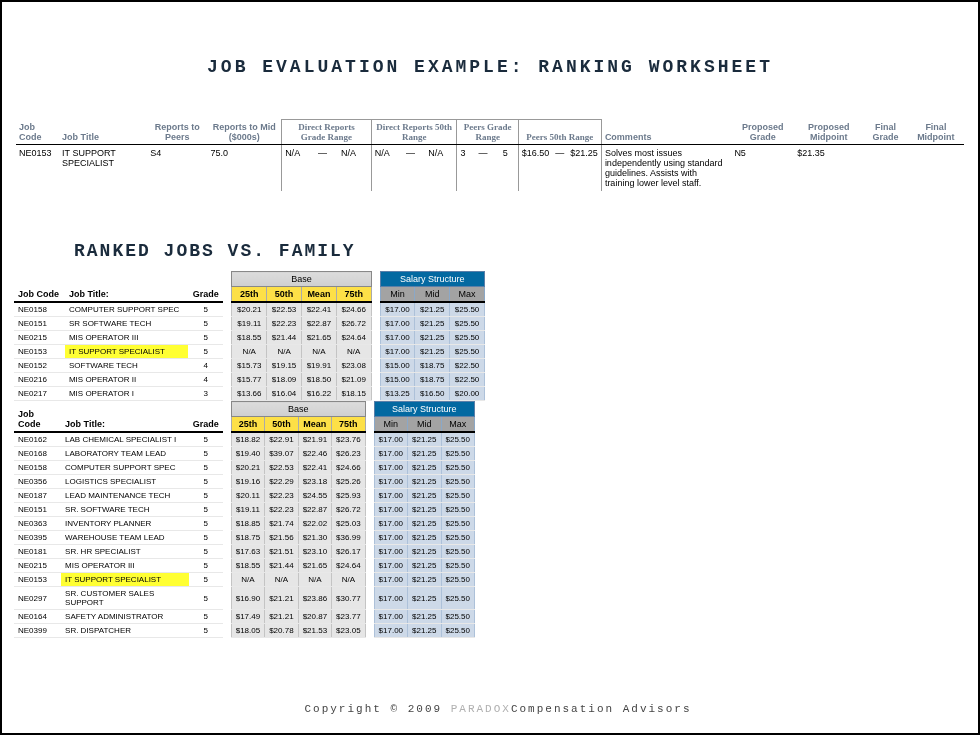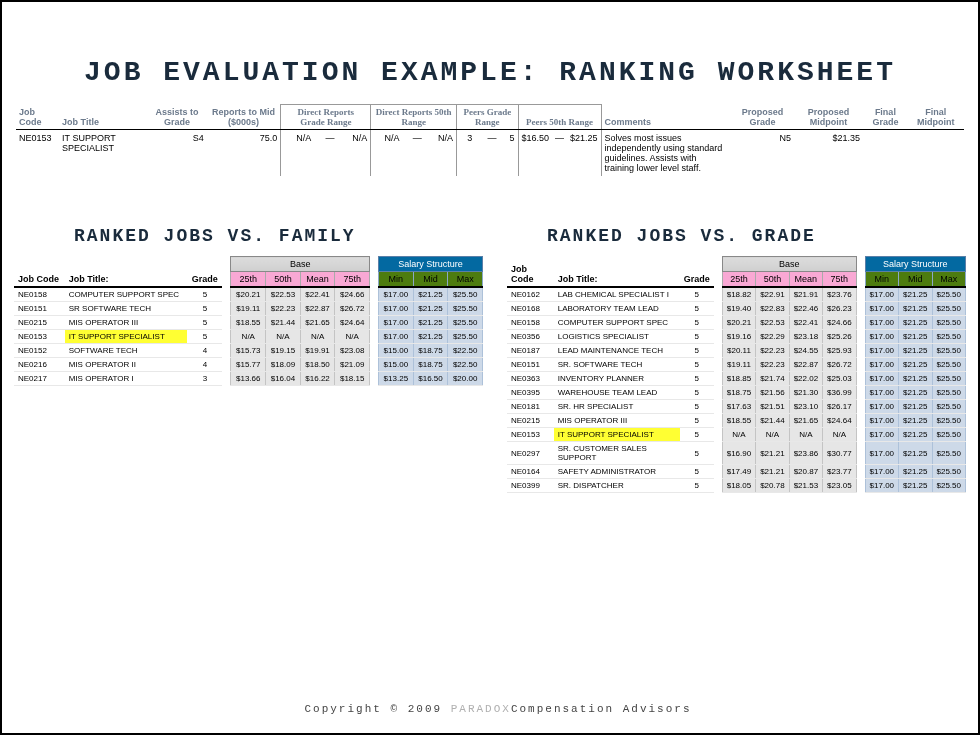--- a/index.html
+++ b/index.html
@@ -8,62 +8,62 @@
     font-size: 10px;
     width: 980px;
     height: 735px;
     background: #fff;
     border: 2px solid #000;
     position: relative;
     overflow: hidden;
   }
   .main-title {
     font-family: "Courier New", monospace;
-    font-size: 28px;
+    font-size: 18px;
     font-weight: bold;
     letter-spacing: 3px;
     text-align: center;
     color: #1a2b3c;
     margin-top: 55px;
-    margin-bottom: 16px;
+    margin-bottom: 42px;
   }
   .top-table {
     margin: 0 14px;
     border-collapse: collapse;
     width: calc(100% - 28px);
   }
   .top-table th {
     font-size: 9px;
     font-weight: bold;
     color: #6c7a8c;
     text-align: center;
     padding: 2px 3px;
     vertical-align: bottom;
     border-bottom: 1px solid #000;
   }
   .top-table td {
     font-size: 9px;
     color: #000;
-    text-align: right;
+    text-align: left;
     padding: 3px 3px;
     vertical-align: top;
   }
   .top-table .lb { border-left: 1px solid #999; }
   .top-table .rb { border-right: 1px solid #999; }
   .top-table .group-h { border-left:1px solid #999; border-right:1px solid #999; border-top:1px solid #999;font-family:Liberation Serif, serif;}
   .top-table .txt-left { text-align: left; }
   .sub-title {
     font-family: "Courier New", monospace;
     font-size: 18px;
     font-weight: bold;
     letter-spacing: 2px;
     color: #1a2b3c;
     margin: 0 0 10px 60px;
   }
-  .panels { display: flex; margin-top: 50px; }
+  .panels { display: flex; margin-top: 50px; flex-direction: column; }
   .panel { padding: 0 12px; }
   .panel-left { width: 495px; }
   .panel-right { width: 485px; }
   .sub-title.right { margin-left: 40px; }
   table.data { border-collapse: collapse; width: 100%; }
   table.data th {
     font-size: 9px;
     color: #000;
     padding: 2px 4px;
     text-align: center;
@@ -75,22 +75,22 @@
     background: linear-gradient(#dcdcdc,#cfcfcf);
     border: 1px solid #888;
     font-weight: normal;
   }
   table.data th.group-blue {
     background: #0369a1;
     border: 1px solid #5a7fa8;
     color: #fff;
     font-weight: normal;
   }
-  table.data th.sub-g { background: #f9a8d4; border-left:1px solid #aaa; border-right:1px solid #aaa; font-weight:normal;}
-  table.data th.sub-b { background: #4d7c0f; border-left:1px solid #8aa8c8; border-right:1px solid #8aa8c8; font-weight:normal;}
+  table.data th.sub-g { background: #fde047; border-left:1px solid #aaa; border-right:1px solid #aaa; font-weight:bold;}
+  table.data th.sub-b { background: #a3a3a3; border-left:1px solid #8aa8c8; border-right:1px solid #8aa8c8; font-weight:normal;}
   table.data td {
     font-size: 8px;
     padding: 2px 4px;
     text-align: center;
     border-bottom: 1px solid #e8e8e8;
     color: #000;
   }
   table.data td.tl { text-align: left; }
   table.data td.cell-g {
     background: #e6e6e6;
@@ -116,21 +116,21 @@
 </head>
 <body>
 
 <div class="main-title">JOB EVALUATION EXAMPLE: RANKING WORKSHEET</div>
 
 <table class="top-table">
   <thead>
     <tr>
       <th class="txt-left">Job Code</th>
       <th class="txt-left">Job Title</th>
-      <th>Assists to Grade</th>
+      <th>Reports to Peers</th>
       <th>Reports to Mid ($000s)</th>
       <th colspan="3" class="group-h">Direct Reports Grade Range</th>
       <th colspan="3" class="group-h">Direct Reports 50th Range</th>
       <th colspan="3" class="group-h">Peers Grade Range</th>
       <th colspan="3" class="group-h">Peers 50th Range</th>
       <th class="txt-left">Comments</th>
       <th>Proposed Grade</th>
       <th>Proposed Midpoint</th>
       <th>Final Grade</th>
       <th>Final Midpoint</th>
@@ -284,21 +284,20 @@
             <td class="spacer"></td>
             <td class="cell-b">$13.25</td>
             <td class="cell-b">$16.50</td>
             <td class="cell-b">$20.00</td>
           </tr>
         </tbody>
     </table>
   </div>
 
   <div class="panel panel-right">
-    <div class="sub-title right">RANKED JOBS VS. GRADE</div>
     <table class="data">
       <thead>
         <tr>
           <th class="hleft" rowspan="2">Job Code</th>
           <th class="hleft" rowspan="2">Job Title:</th>
           <th rowspan="2">Grade</th>
           <th rowspan="2" class="spacer"></th>
           <th colspan="4" class="group">Base</th>
           <th rowspan="2" class="spacer"></th>
           <th colspan="3" class="group-blue">Salary Structure</th>
@@ -327,21 +326,21 @@
             <td class="cell-b">$17.00</td>
             <td class="cell-b">$21.25</td>
             <td class="cell-b">$25.50</td>
           </tr>
           <tr>
             <td class="tl">NE0168</td>
             <td class="tl">LABORATORY TEAM LEAD</td>
             <td>5</td>
             <td class="spacer"></td>
             <td class="cell-g">$19.40</td>
-            <td class="cell-g">$22.83</td>
+            <td class="cell-g">$39.07</td>
             <td class="cell-g">$22.46</td>
             <td class="cell-g">$26.23</td>
             <td class="spacer"></td>
             <td class="cell-b">$17.00</td>
             <td class="cell-b">$21.25</td>
             <td class="cell-b">$25.50</td>
           </tr>
           <tr>
             <td class="tl">NE0158</td>
             <td class="tl">COMPUTER SUPPORT SPEC</td>

